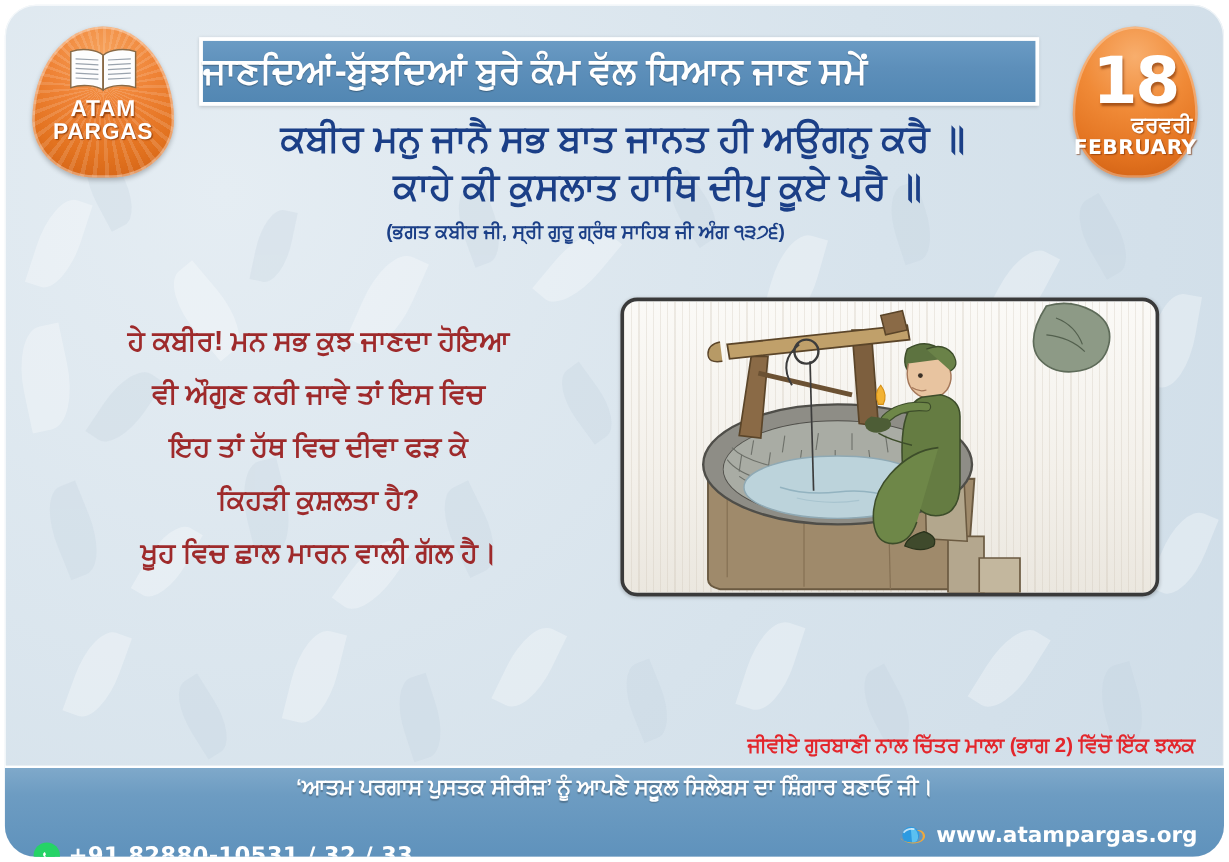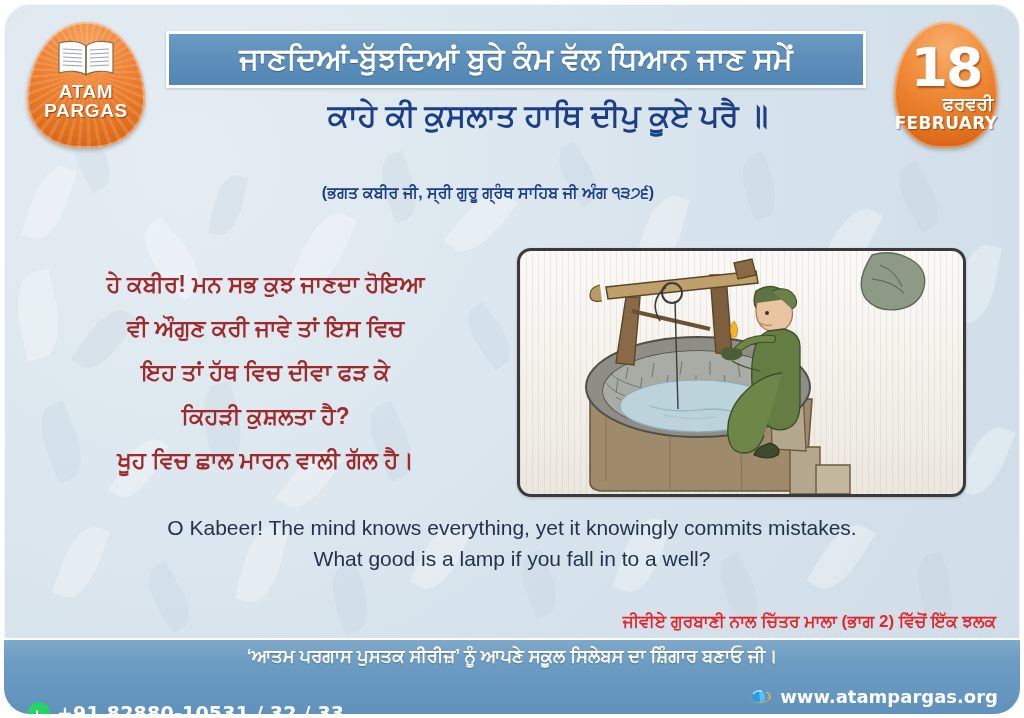--- a/index.html
+++ b/index.html
@@ -74,21 +74,21 @@
   .date-mon-en{
     color:#fff;font-size:17px;line-height:18px;font-weight:bold;letter-spacing:.3px;
     font-family:"DejaVu Sans",sans-serif;
     text-shadow:1px 1px 1px rgba(120,45,0,.6);
   }
   .titlebar{
     position:absolute;left:162px;top:27px;width:700px;height:57px;
     background:linear-gradient(180deg,#6a9bc4 0%,#5d8fba 45%,#5287b3 100%);
     border:3px solid #ffffff;
     box-sizing:border-box;
-    display:flex;align-items:center;justify-content:center;
+    display:flex;align-items:center;
     box-shadow:0 1px 3px rgba(0,0,0,.18);
   }
   .titlebar span{
     color:#ffffff;font-size:30px;font-weight:bold;white-space:nowrap;
     text-shadow:0 1px 1px rgba(0,0,0,.3);
   }
   .verse{
     position:absolute;left:150px;top:92px;width:730px;text-align:center;
     color:#1b3f87;
   }
@@ -222,20 +222,21 @@
       <div class="date-num">18</div>
       <div class="date-mon-pa">ਫਰਵਰੀ</div>
       <div class="date-mon-en">FEBRUARY</div>
     </div>
 
     <div class="titlebar">
       <span>ਜਾਣਦਿਆਂ-ਬੁੱਝਦਿਆਂ ਬੁਰੇ ਕੰਮ ਵੱਲ ਧਿਆਨ ਜਾਣ ਸਮੇਂ</span>
     </div>
 
     <div class="verse">
+      <div class="v1">ਕਬੀਰ   ਮਨੁ ਜਾਨੈ ਸਭ ਬਾਤ   ਜਾਨਤ ਹੀ ਅਉਗਨੁ ਕਰੈ ॥</div>
       <div class="v2">ਕਾਹੇ ਕੀ ਕੁਸਲਾਤ   ਹਾਥਿ ਦੀਪੁ ਕੂਏ ਪਰੈ ॥</div>
     </div>
     <div class="citation">(ਭਗਤ ਕਬੀਰ ਜੀ, ਸ੍ਰੀ ਗੁਰੂ ਗ੍ਰੰਥ ਸਾਹਿਬ ਜੀ ਅੰਗ ੧੩੭੬)</div>
 
     <div class="pa-explain">
       <div>ਹੇ ਕਬੀਰ! ਮਨ ਸਭ ਕੁਝ ਜਾਣਦਾ ਹੋਇਆ</div>
       <div>ਵੀ ਔਗੁਣ ਕਰੀ ਜਾਵੇ ਤਾਂ ਇਸ ਵਿਚ</div>
       <div>ਇਹ ਤਾਂ ਹੱਥ ਵਿਚ ਦੀਵਾ ਫੜ ਕੇ</div>
       <div>ਕਿਹੜੀ ਕੁਸ਼ਲਤਾ ਹੈ?</div>
       <div>ਖੂਹ ਵਿਚ ਛਾਲ ਮਾਰਨ ਵਾਲੀ ਗੱਲ ਹੈ।</div>
@@ -311,24 +312,20 @@
         <path d="M252 88 q-22-2 -34 10" fill="none" stroke="#3d4d2a" stroke-width="8" stroke-linecap="round"></path>
         <path d="M252 88 q-22-2 -34 10" fill="none" stroke="#6e8748" stroke-width="6" stroke-linecap="round"></path>
         <path d="M206 96 q-8 4 -4 10 q6 6 16 2 q8-4 2-10 z" fill="#4d5d36" stroke="#32402
 0" stroke-width="1.2"></path>
         <path d="M212 86 q-4-10 2-16 q6 8 2 16 z" fill="#f2b233" stroke="#d58f15" stroke-width=".9"></path>
 
         <path d="M250 192 q-14 4 -16 12 q14 6 24 0 q4-8 -8-12 z" fill="#3f4a2c" stroke="#2a331c" stroke-width="1.1"></path>
       </svg>
     </div>
 
-    <div class="english">
-      <div>O Kabeer! The mind knows everything, yet it knowingly commits mistakes.</div>
-      <div>What good is a lamp if you fall in to a well?</div>
-    </div>
 
     <div class="redcaption">ਜੀਵੀਏ ਗੁਰਬਾਣੀ ਨਾਲ ਚਿੱਤਰ ਮਾਲਾ (ਭਾਗ 2) ਵਿੱਚੋਂ ਇੱਕ ਝਲਕ</div>
 
     <div class="footer">
       <div class="footer-head">‘ਆਤਮ ਪਰਗਾਸ ਪੁਸਤਕ ਸੀਰੀਜ਼’ ਨੂੰ ਆਪਣੇ ਸਕੂਲ ਸਿਲੇਬਸ ਦਾ ਸ਼ਿੰਗਾਰ ਬਣਾਓ ਜੀ।</div>
 
       <div class="phone-row">
         <span class="wa-icon">
           <svg viewBox="0 0 24 24" width="15" height="15">
             <path d="M12 2a10 10 0 0 0-8.6 15.1L2 22l5-1.3A10 10 0 1 0 12 2z" fill="#25d366"></path>

